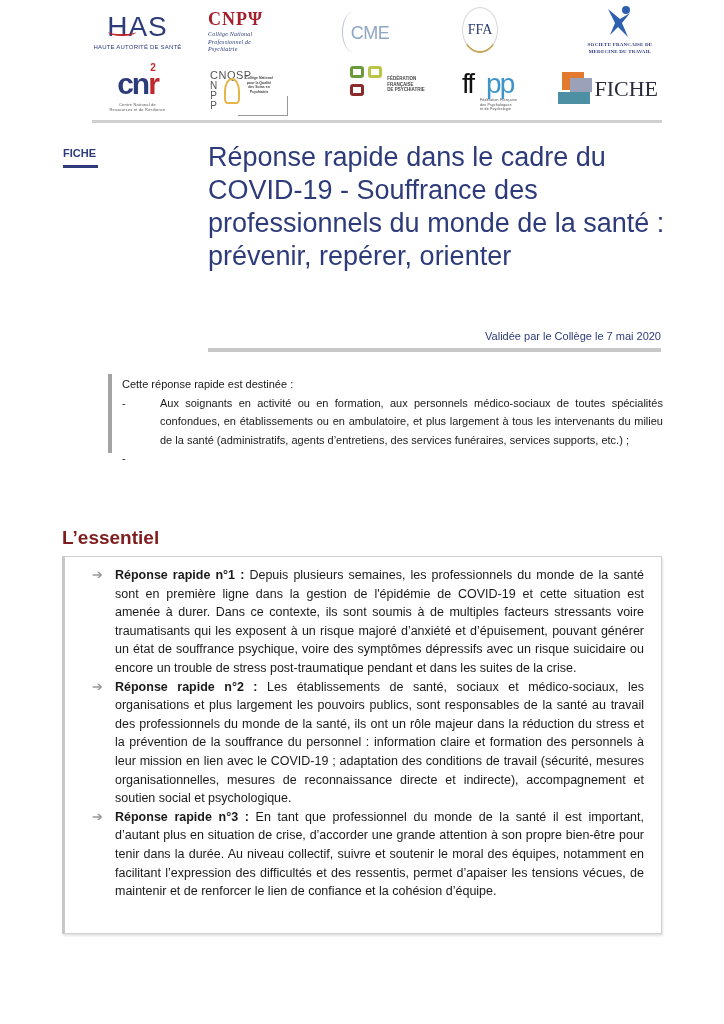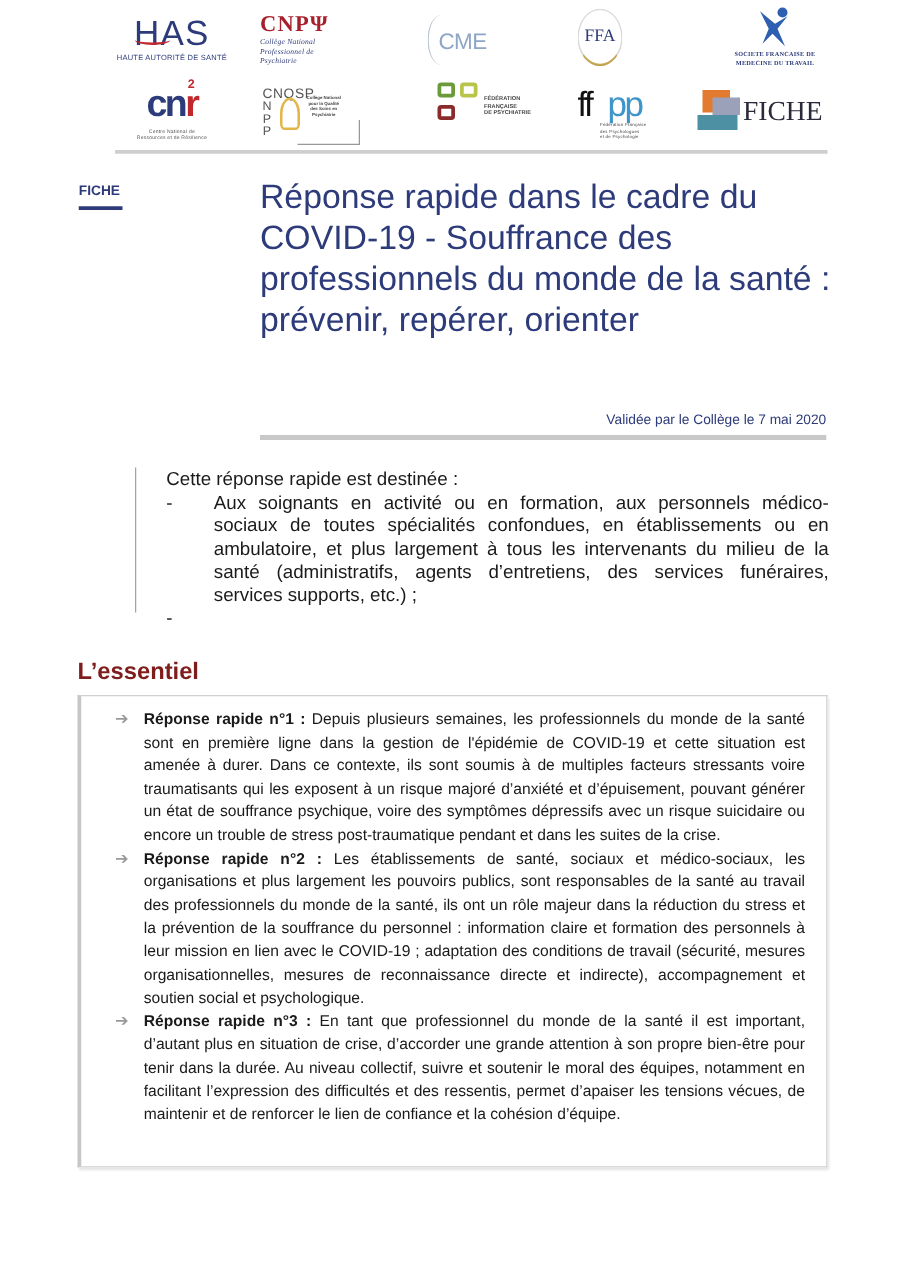--- a/index.html
+++ b/index.html
@@ -68,21 +68,21 @@
     
     .fiche-label { position: absolute; left: 63px; top: 147px; font-size: 11px; font-weight: bold; color: #2d3b7a; }
     .fiche-underline { position: absolute; left: 63px; top: 165px; width: 35px; height: 3px; background: #2d3b7a; }
 
     .title { position: absolute; left: 208px; top: 141px; width: 460px; font-size: 27px; line-height: 33px; color: #2d3b7a; font-weight: normal; }
 
     .validated { position: absolute; right: 63px; top: 330px; font-size: 11px; font-weight: normal; color: #2d3b7a; }
     .validated-rule { position: absolute; left: 208px; top: 348px; width: 453px; height: 4px; background: #c8c8c8; }
 
     
-    .audience { position: absolute; left: 108px; top: 374px; width: 555px; border-left: 1px solid #a3a3a3; padding: 1px 0 4px 24px; font-size: 15px; line-height: 18.5px; }
+    .audience { position: absolute; left: 108px; top: 374px; width: 555px; border-left: 4px solid #a3a3a3; padding: 1px 0 4px 10px; font-size: 11px; line-height: 18.5px; }
     .audience .intro { margin-bottom: 0; }
     .audience ul { list-style: none; }
     .audience li { position: relative; padding-left: 38px; text-align: justify; }
     .audience li .dash { position: absolute; left: 0; top: 0; }
 
     
     .essentiel-title { position: absolute; left: 62px; top: 527px; font-size: 19px; font-weight: bold; color: #7f1d1d; }
     .essentiel-box { position: absolute; left: 62px; top: 556px; width: 600px; height: 378px; border: 1px solid #d0d0d0; border-left: 3px solid #c7c7c7; box-shadow: 1px 2px 2px #e3e3e3; padding: 9px 17px 0 50px; }
     .resp { position: relative; font-size: 12.5px; line-height: 18.6px; text-align: justify; }
     .resp .arrow { position: absolute; left: -23px; top: 0; color: #9a9a9a; font-size: 13px; }

